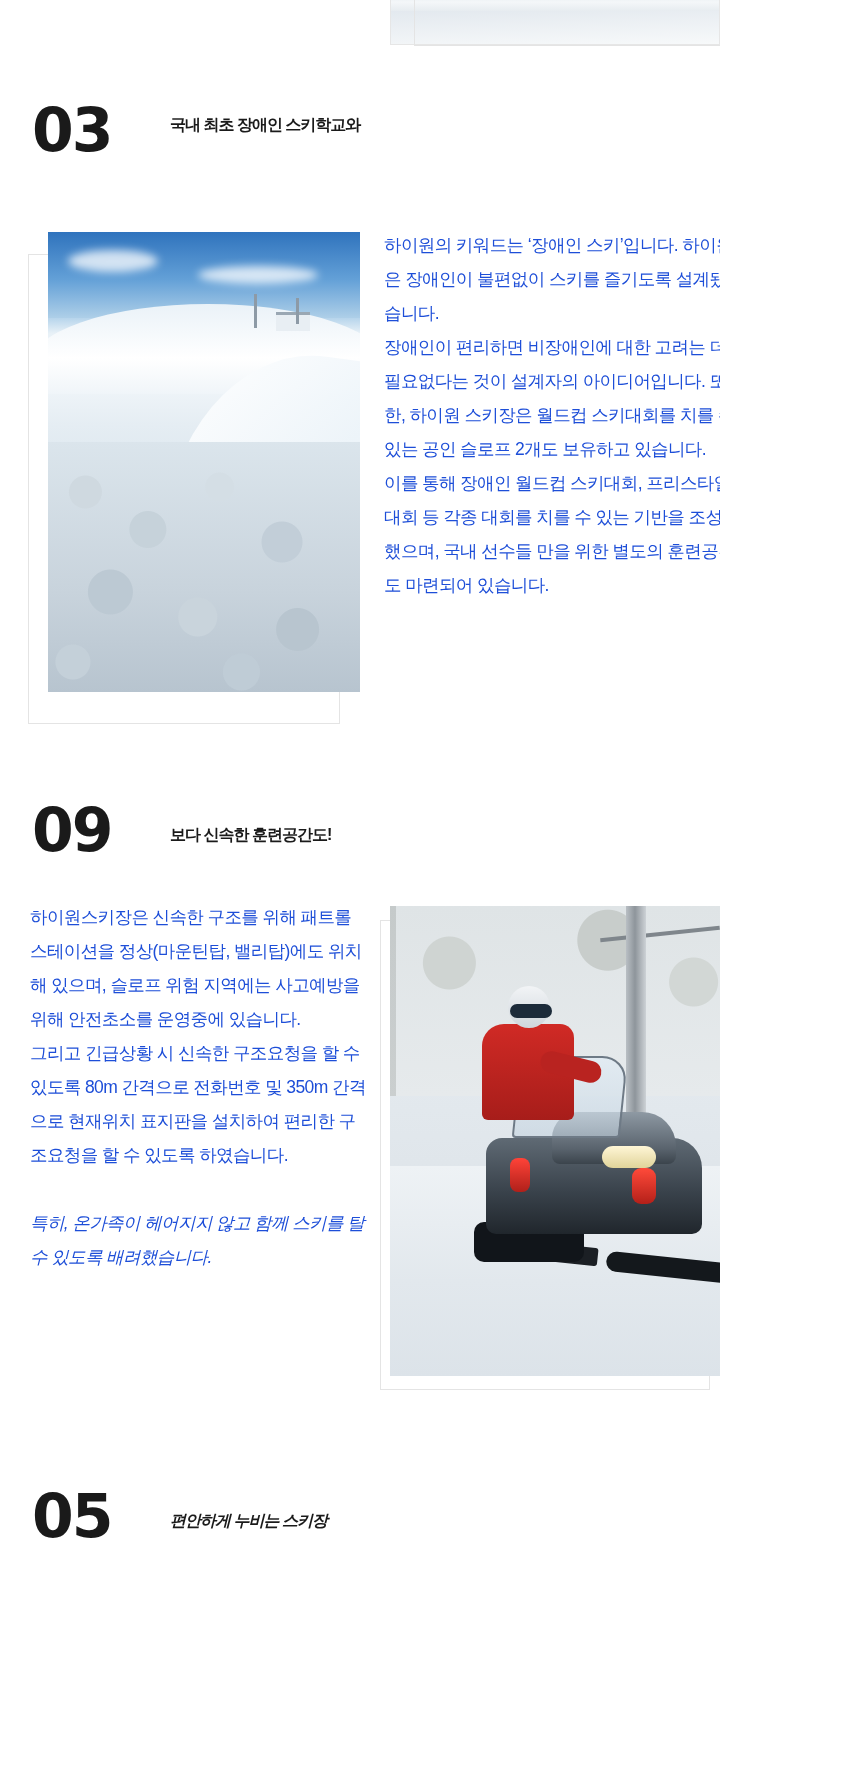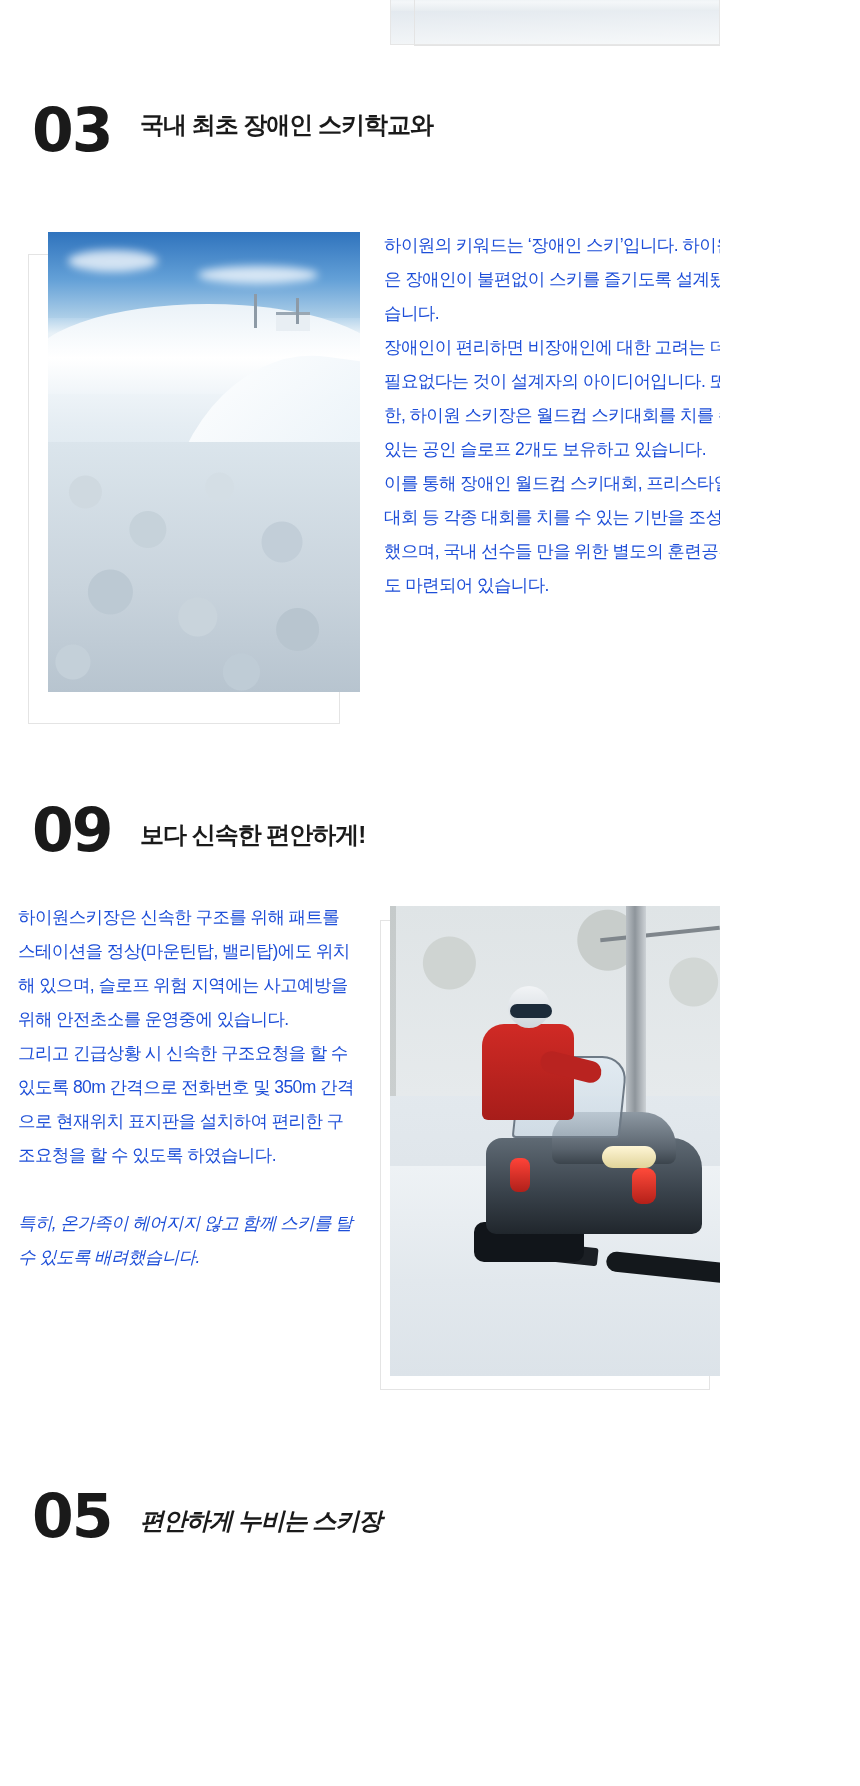--- a/index.html
+++ b/index.html
@@ -66,25 +66,26 @@
     font-size: 60px;
     line-height: 60px;
     letter-spacing: -2px;
     color: #1a1a1a;
     width: 140px;
     padding-left: 32px;
     box-sizing: border-box;
   }
   .sec-title {
     font-weight: 700;
-    font-size: 24px;
+    font-size: 16px;
     line-height: 34px;
     color: #1a1a1a;
     letter-spacing: -1px;
     padding-top: 8px;
+    margin-left: 30px;
   }
   .sec-title span { display: block; }
 
   
   .body-text {
     font-size: 17.5px;
     line-height: 34px;
     color: #1d4ed8;
     letter-spacing: -0.6px;
   }
@@ -260,21 +261,21 @@
 
   
   .text03 {
     position: absolute;
     left: 384px;
     top: 228px;
     width: 352px;
   }
   .text04 {
     position: absolute;
-    left: 18px;
+    left: 30px;
     top: 900px;
     width: 336px;
   }
 </style>
 </head>
 <body>
 
 <div class="page">
 
   <div class="top-crop">
@@ -307,21 +308,21 @@
   <div class="text03 body-text">
     <p>하이원의 키워드는 ‘장애인 스키’입니다. 하이원은 장애인이 불편없이 스키를 즐기도록 설계됐습니다.</p>
     <p>장애인이 편리하면 비장애인에 대한 고려는 더 필요없다는 것이 설계자의 아이디어입니다. 또한, 하이원 스키장은 월드컵 스키대회를 치를 수 있는 공인 슬로프 2개도 보유하고 있습니다.</p>
     <p>이를 통해 장애인 월드컵 스키대회, 프리스타일 대회 등 각종 대회를 치를 수 있는 기반을 조성했으며, 국내 선수들 만을 위한 별도의 훈련공간도 마련되어 있습니다.</p>
   </div>
 
   <div class="section" style="top:800px;">
     <div class="sec-head">
       <div class="sec-num">09</div>
       <div class="sec-title" style="padding-top:18px;">
-        <span>보다 신속한 편안하게!</span>
+        <span>보다 신속한 훈련공간도!</span>
       </div>
     </div>
   </div>
 
   <div class="photo-frame frame04"></div>
   <div class="photo photo04">
     <div class="bgtrees"></div>
     <div class="cable"></div>
     <div class="pole"></div>
     <div class="snowground"></div>

